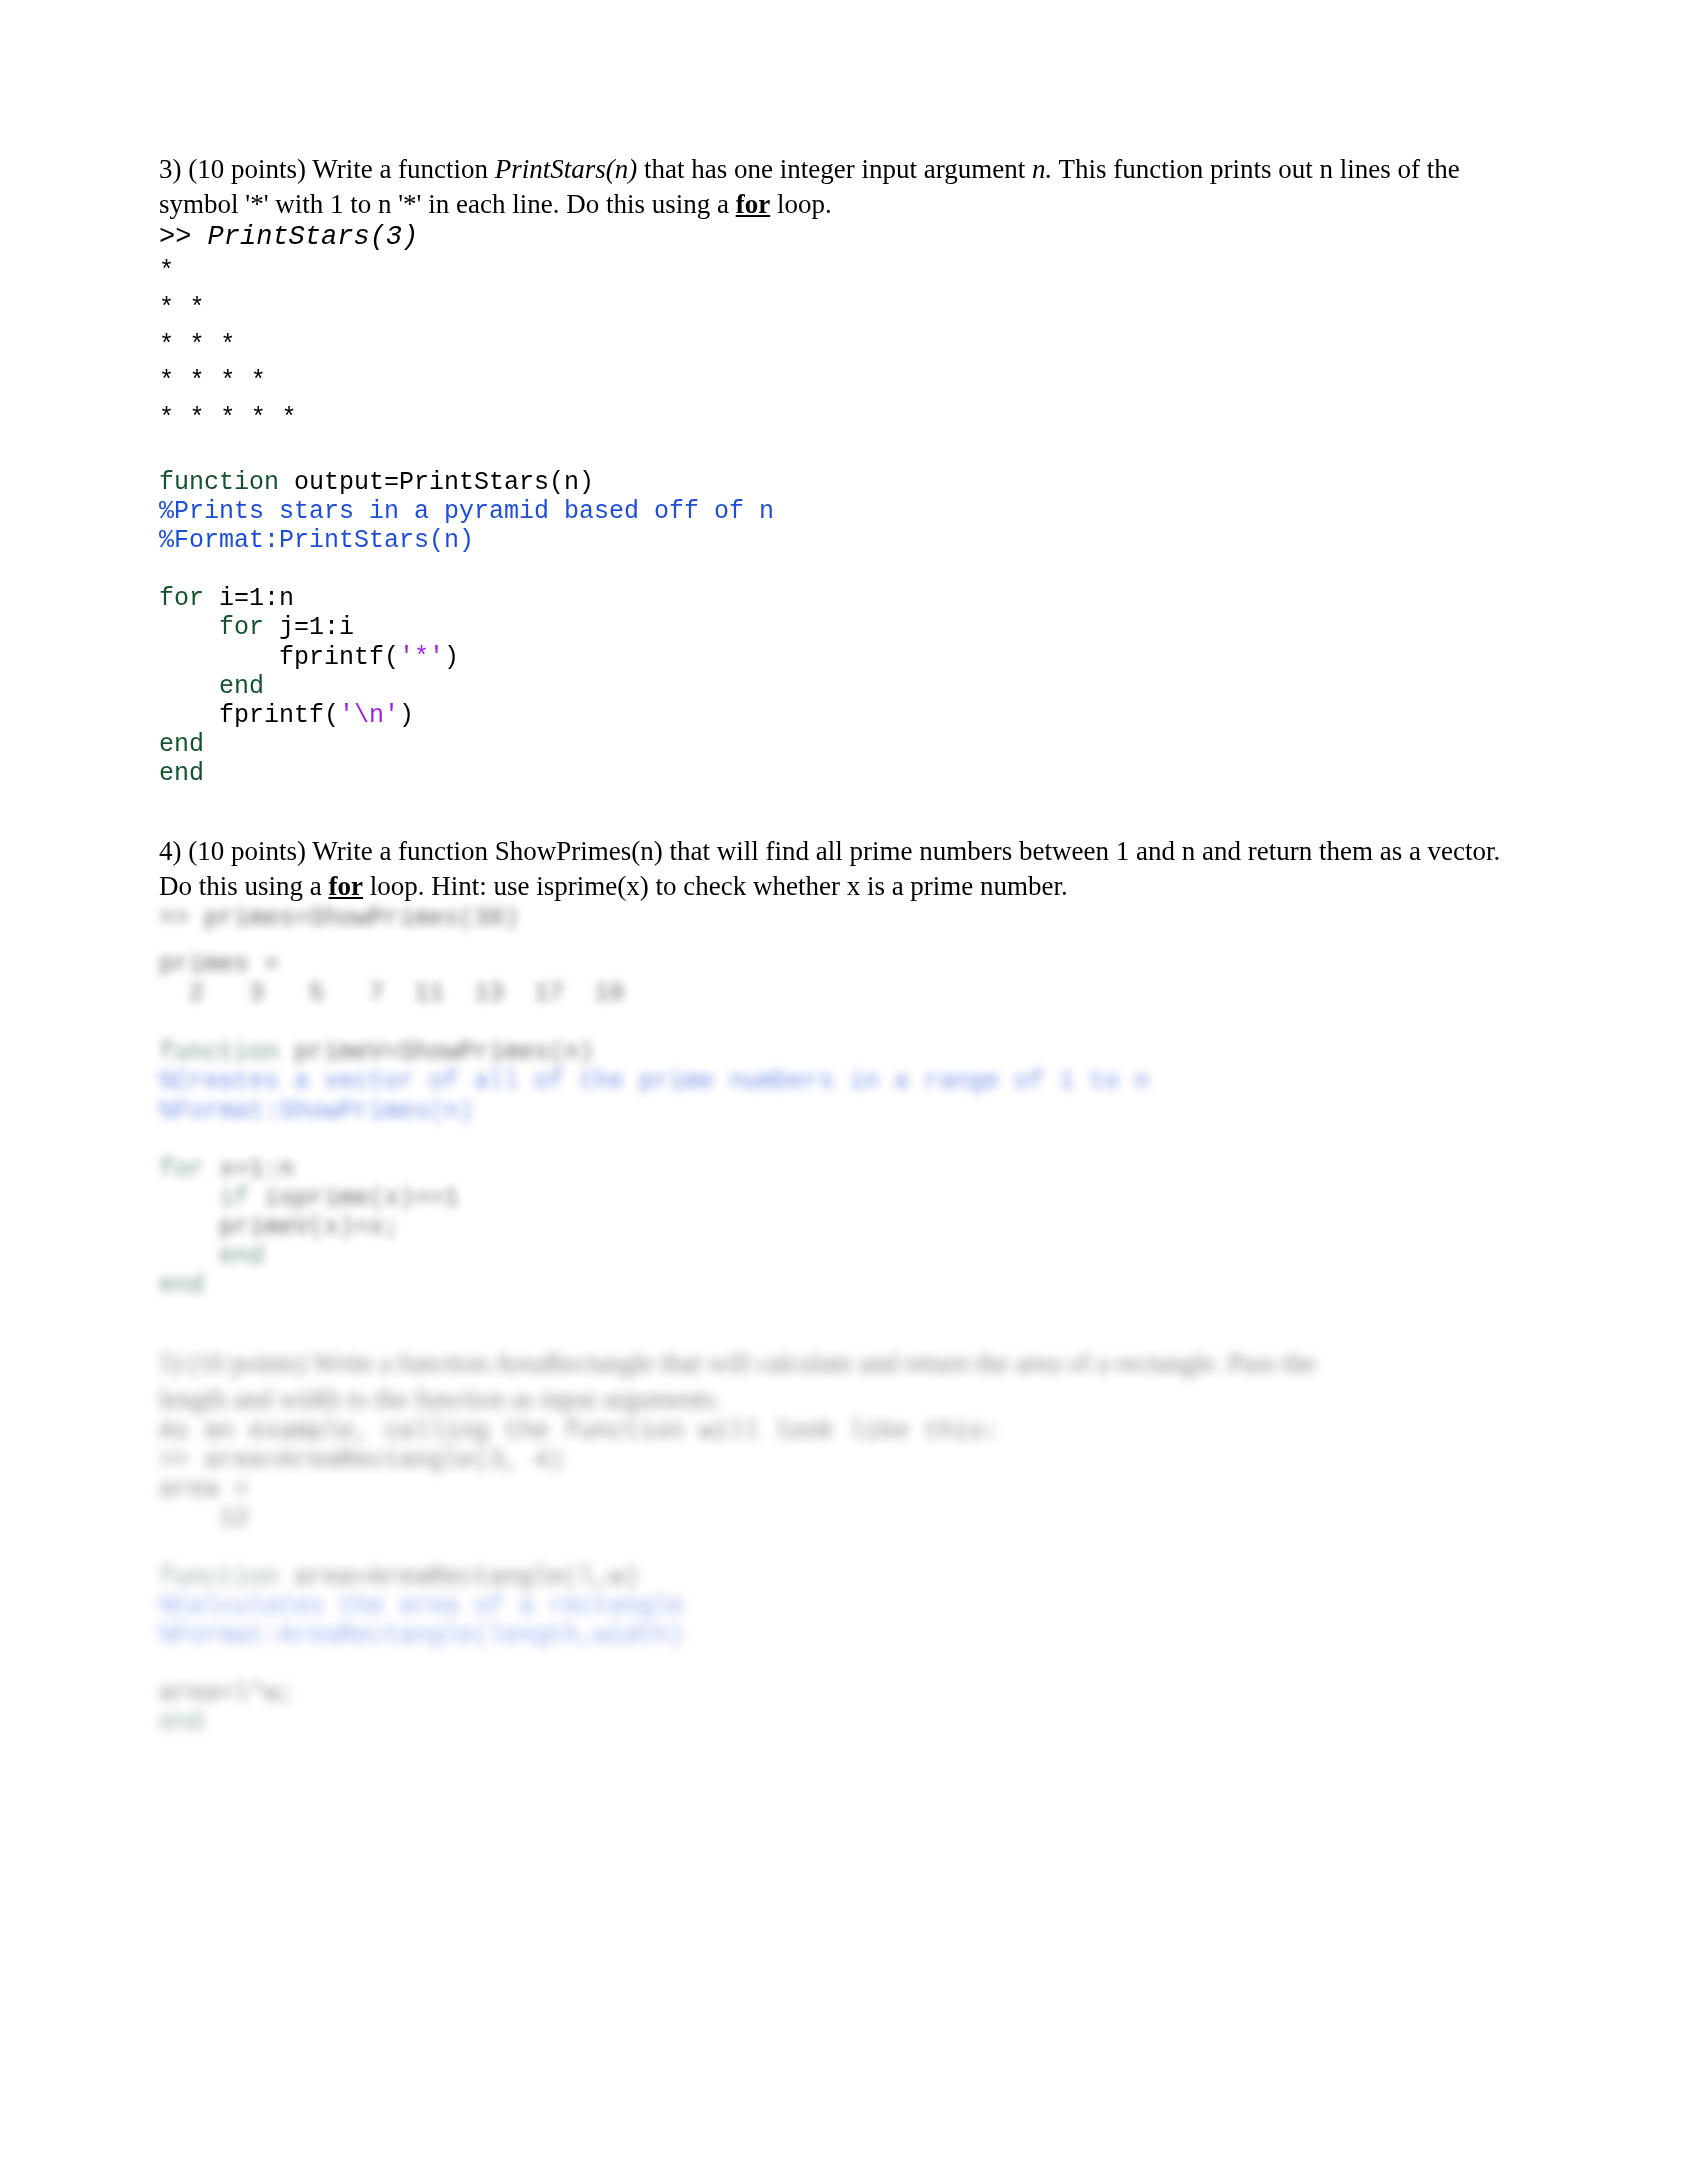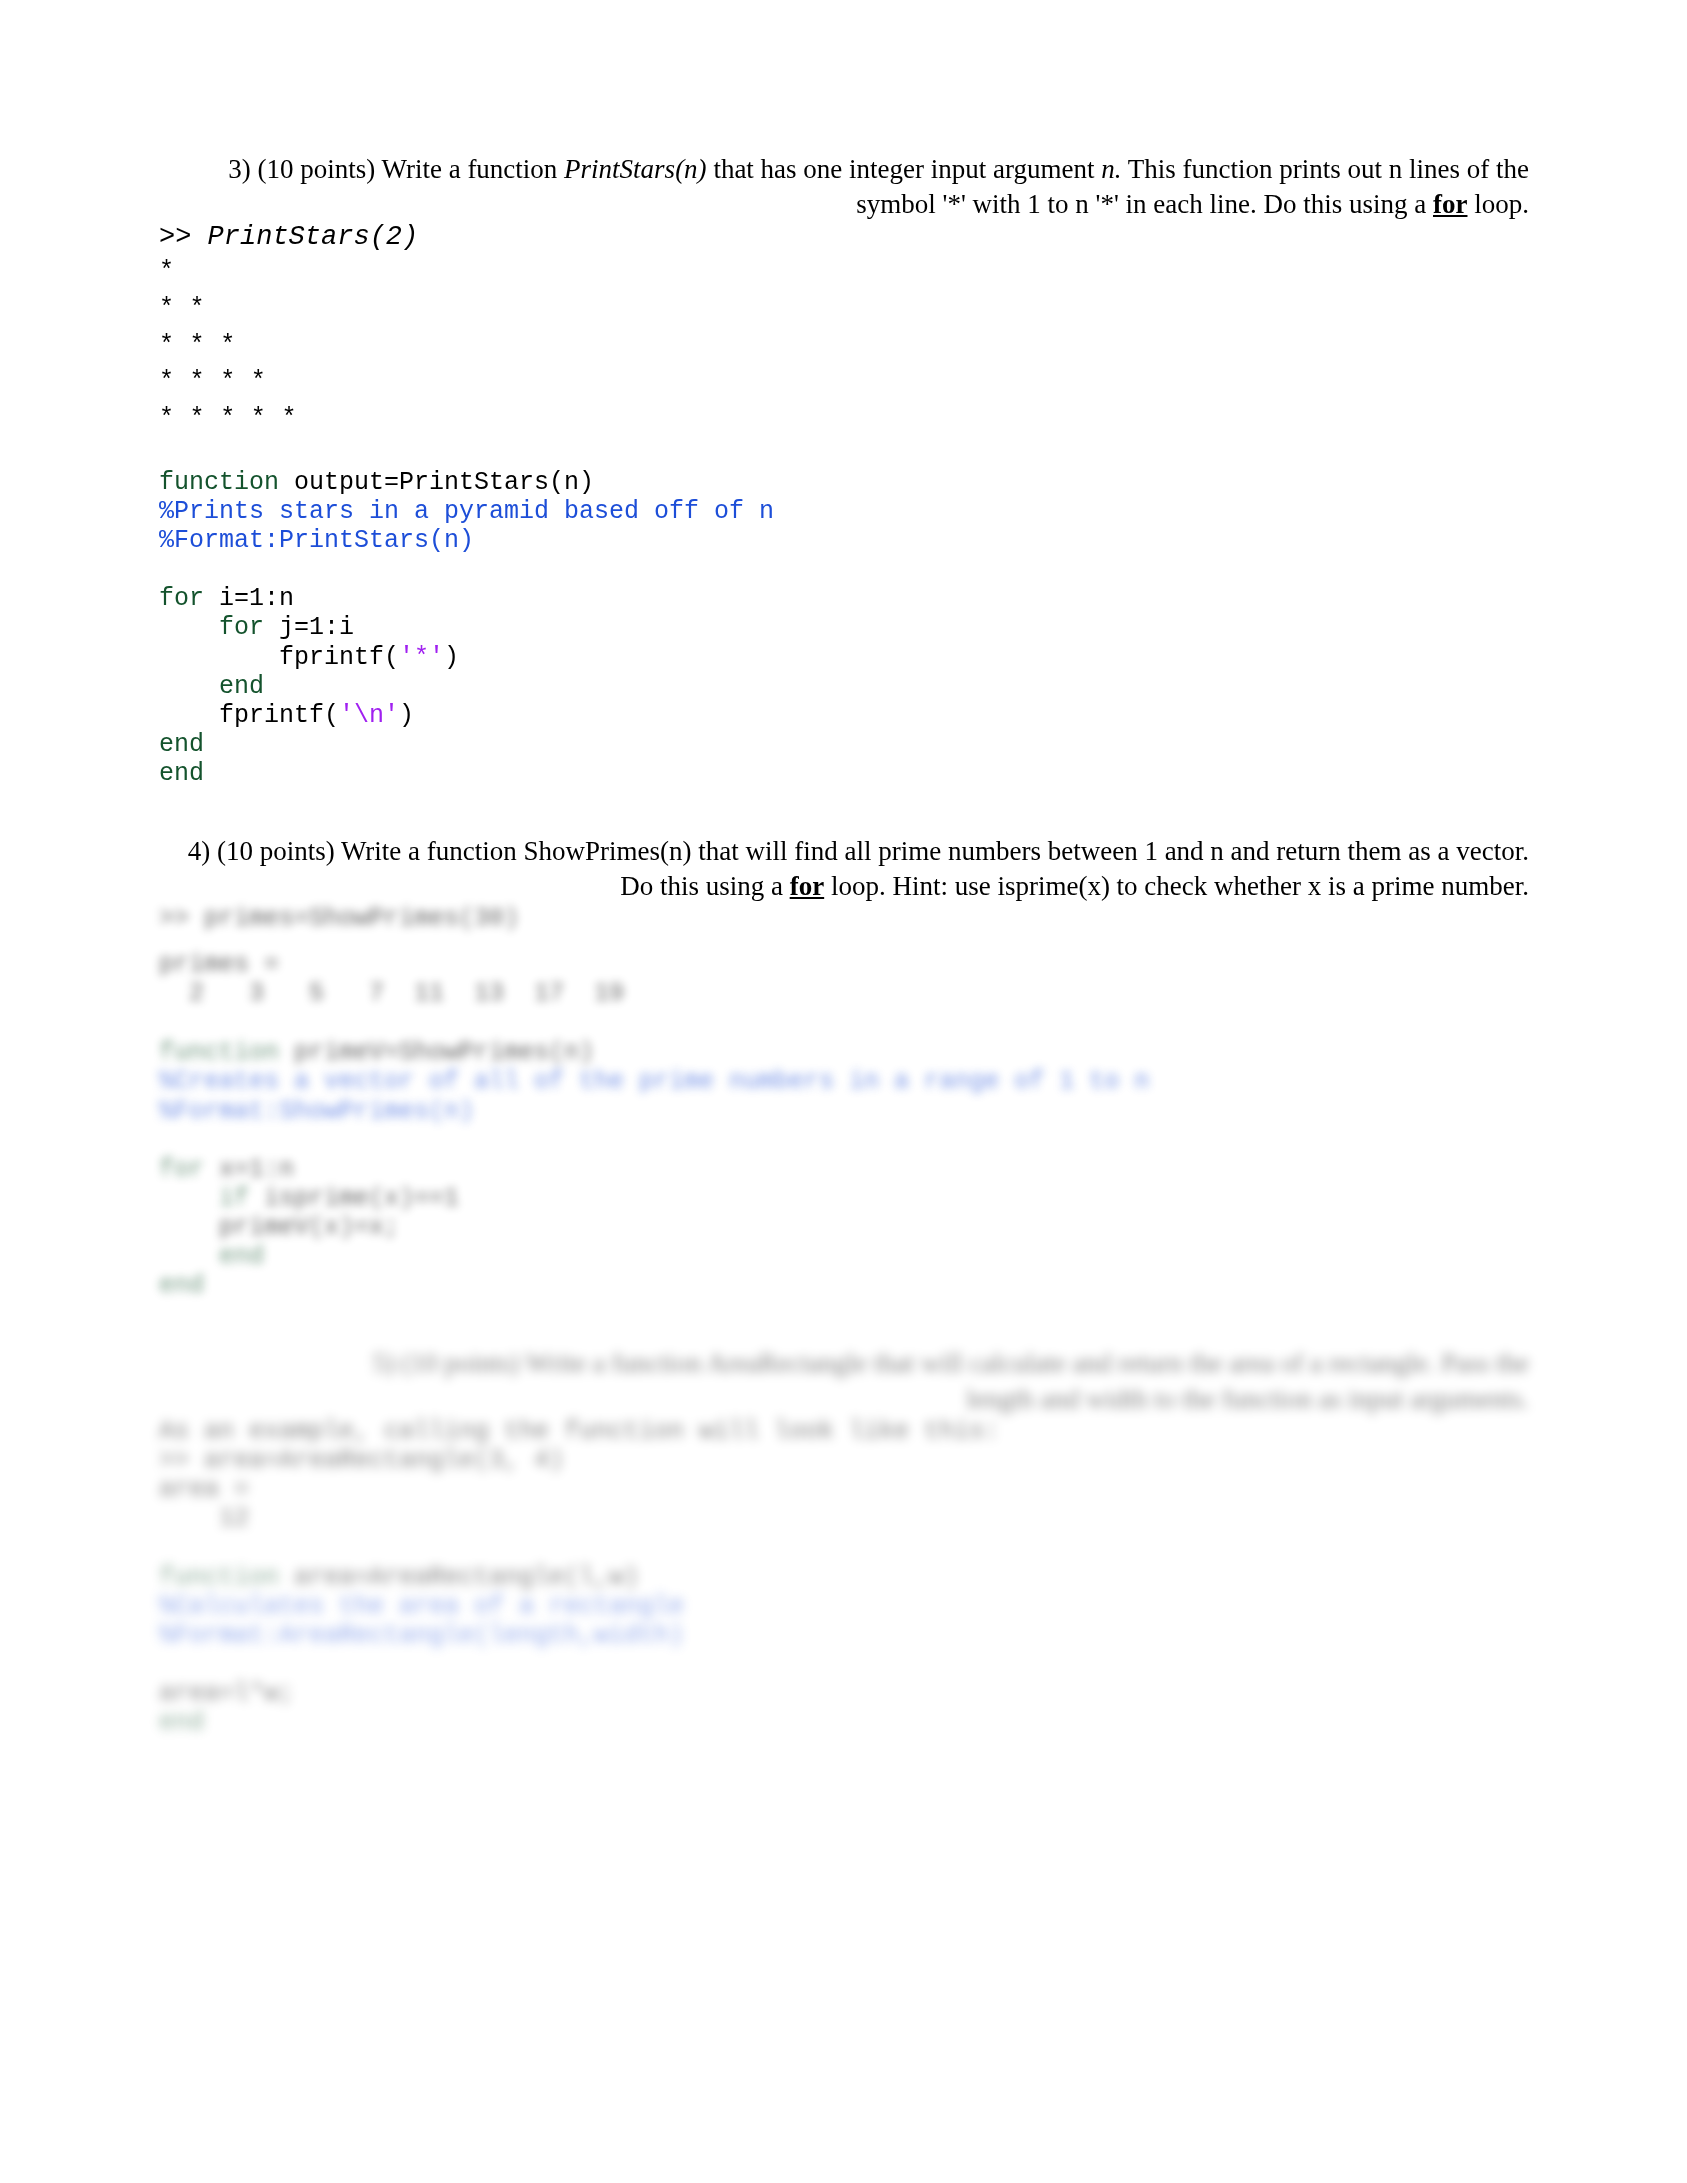--- a/index.html
+++ b/index.html
@@ -22,21 +22,21 @@
     top: 152px;
     width: 1370px;
   }
 
   
   .prose {
     font-family: "Liberation Serif", "DejaVu Serif", serif;
     font-size: 27px;
     line-height: 1.30;
     color: #000000;
-    text-align: right;
+    text-align: left;
   }
   .prose .it { font-style: italic; }
   .prose .ul-bold { font-weight: bold; text-decoration: underline; }
 
   
   .mono {
     font-family: "Liberation Mono", "DejaVu Sans Mono", monospace;
     font-size: 25px;
     line-height: 1.16;
     color: #000000;
@@ -101,21 +101,21 @@
 </head>
 <body>
 
 <div class="page">
   <div class="content">
 
     <div class="prose">
       <span>3) (10 points) Write a function </span><span class="it">PrintStars(n)</span><span> that has one integer input argument </span><span class="it">n.</span><span> This function prints out n lines of the symbol '*' with 1 to n '*' in each line.  Do this using a </span><span class="ul-bold">for</span><span> loop.</span>
     </div>
 
-    <div class="mono-italic"><span>&gt;&gt; </span><span class="cmd">PrintStars(2)</span></div>
+    <div class="mono-italic"><span>&gt;&gt; </span><span class="cmd">PrintStars(3)</span></div>
 
     <div>
       <div class="stars">*</div>
       <div class="stars">* *</div>
       <div class="stars">* * *</div>
       <div class="stars">* * * *</div>
       <div class="stars">* * * * *</div>
     </div>
 
     <div class="spacer-md"></div>

